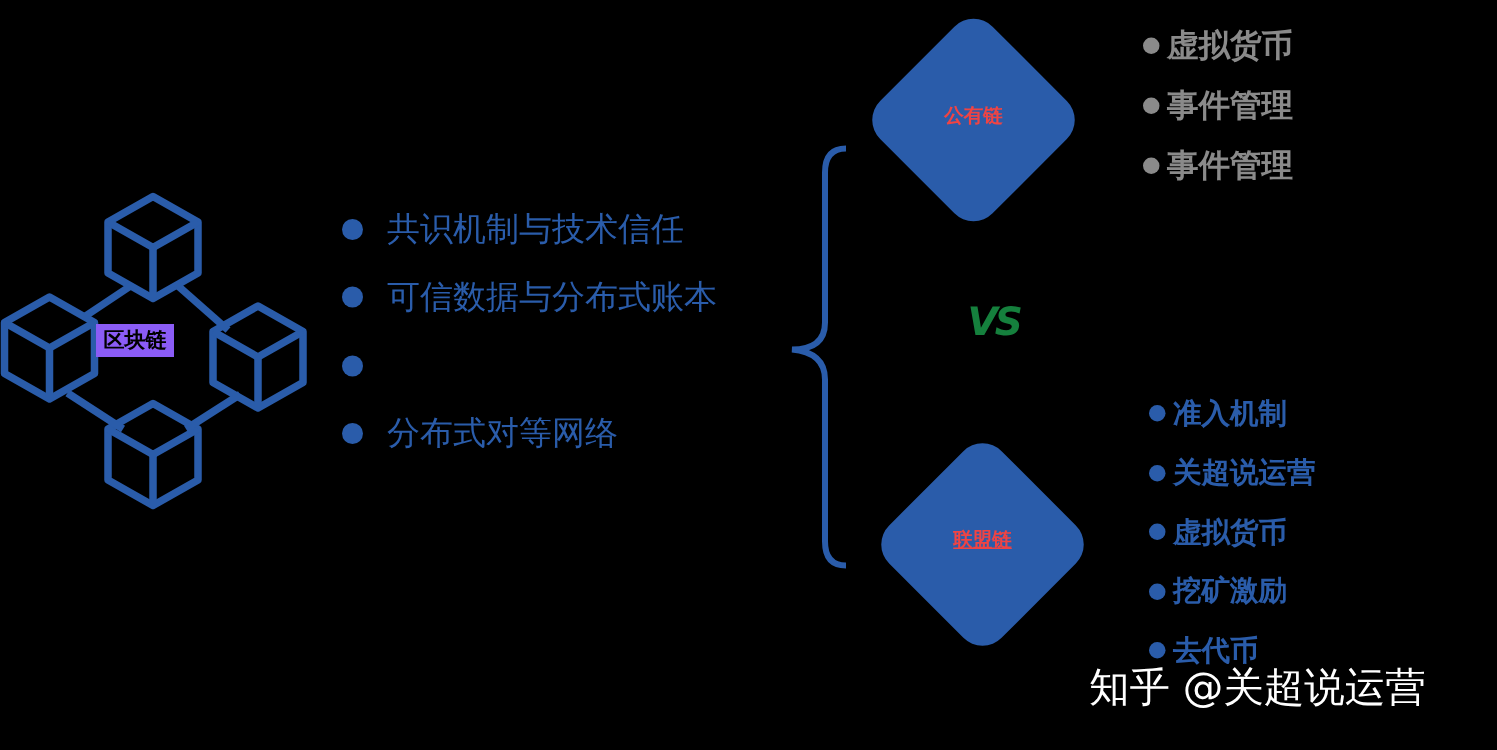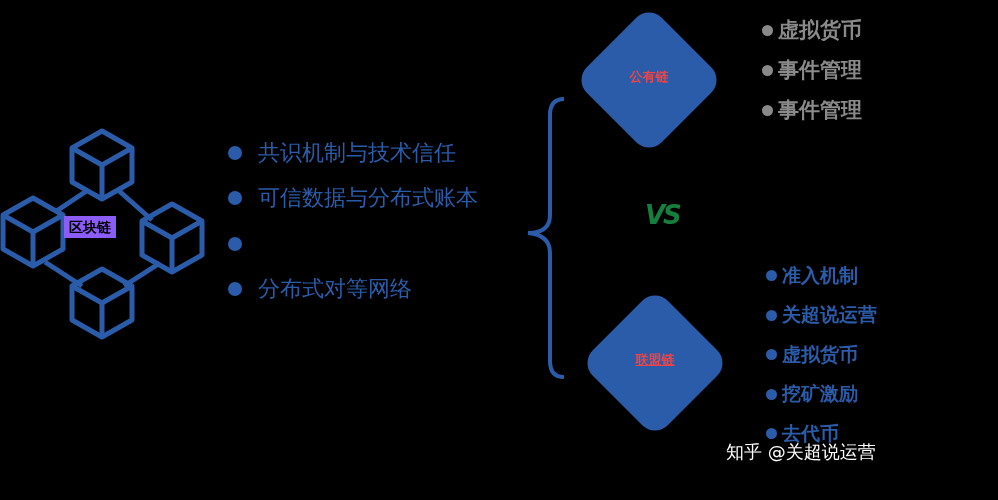--- a/index.html
+++ b/index.html
@@ -13,21 +13,21 @@
   .vs{position:absolute;left:645px;top:200px;color:#15803d;font-size:26px;font-weight:700;font-style:italic;letter-spacing:-2px;}
   .diamond{position:absolute;width:106px;height:106px;background:#2a5caa;border-radius:18px;transform:rotate(45deg);}
   .diamond-label{position:absolute;color:#ef4444;font-weight:bold;font-size:13px;text-align:center;width:120px;}
   .gray-list,.blue-list{position:absolute;margin:0;padding:0;list-style:none;}
   .gray-list{left:762px;top:10px;}
   .gray-item{display:flex;align-items:center;height:40px;color:#8a8a8a;font-size:21px;font-weight:bold;}
   .gdot{width:11px;height:11px;border-radius:50%;background:#8a8a8a;margin-right:5px;flex:none;}
   .blue-list{left:766px;top:256px;}
   .blue-item{display:flex;align-items:center;height:39.5px;color:#2a5caa;font-size:19px;font-weight:bold;}
   .bdot{width:11px;height:11px;border-radius:50%;background:#2a5caa;margin-right:5px;flex:none;}
-  .watermark{position:absolute;left:726px;top:440px;color:#fff;font-size:18px;white-space:nowrap;text-shadow:0 0 2px #000;}
+  .watermark{position:absolute;left:726px;top:440px;color:#fff;font-size:27px;white-space:nowrap;text-shadow:0 0 2px #000;}
 </style>
 </head>
 <body>
 
 <svg class="cube-svg" width="220" height="230" viewBox="0 0 220 230">
   <g fill="none" stroke="#2a5caa" stroke-width="5" stroke-linejoin="round">
 
     <g transform="translate(102,45)">
       <polygon points="0,-34 30,-17 30,17 0,34 -30,17 -30,-17"></polygon>
       <polyline points="-30,-17 0,0 30,-17"></polyline>

